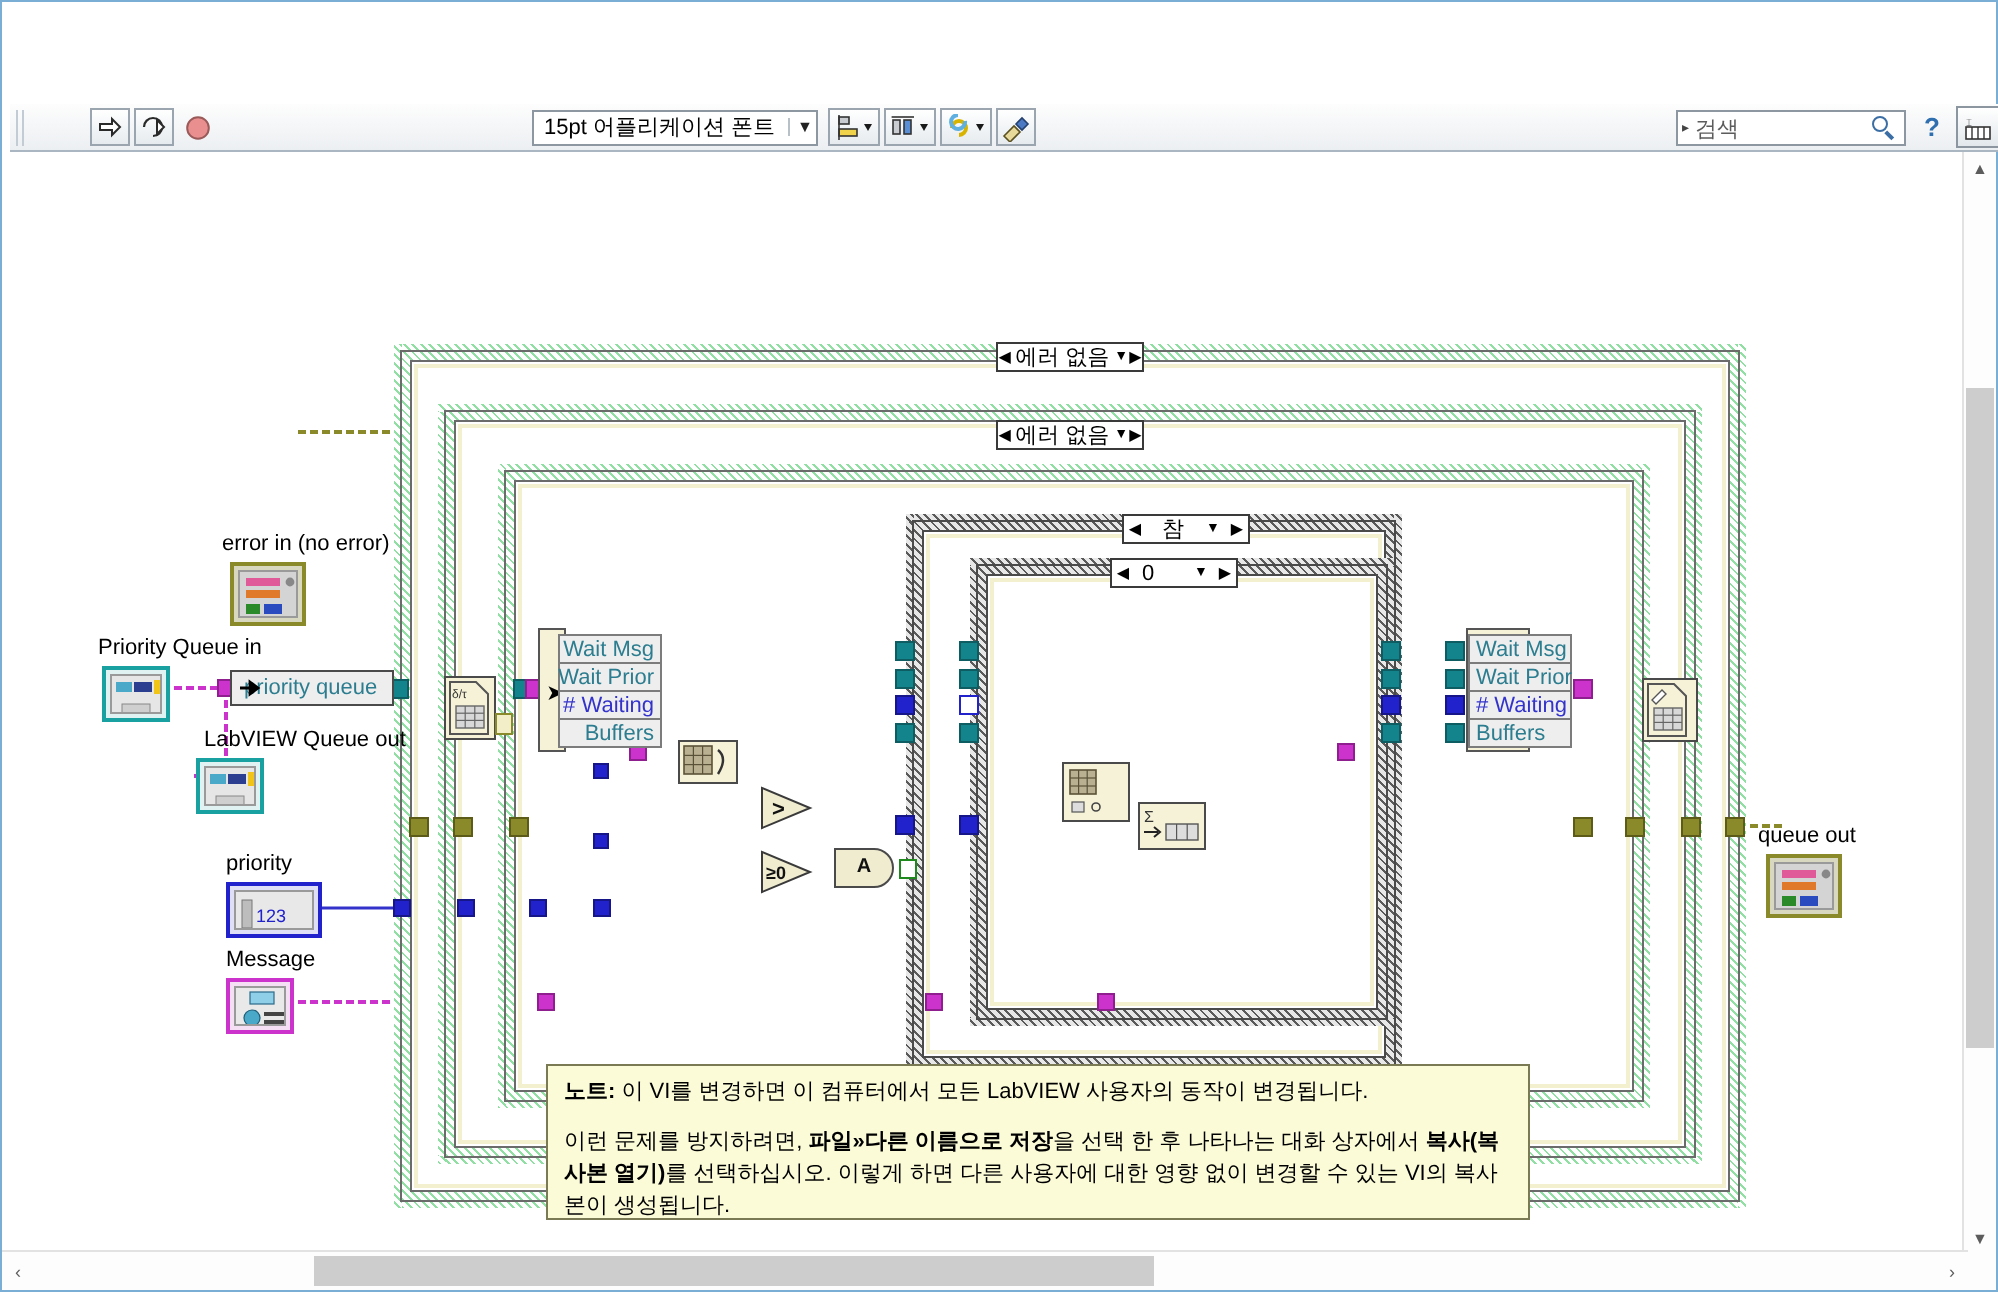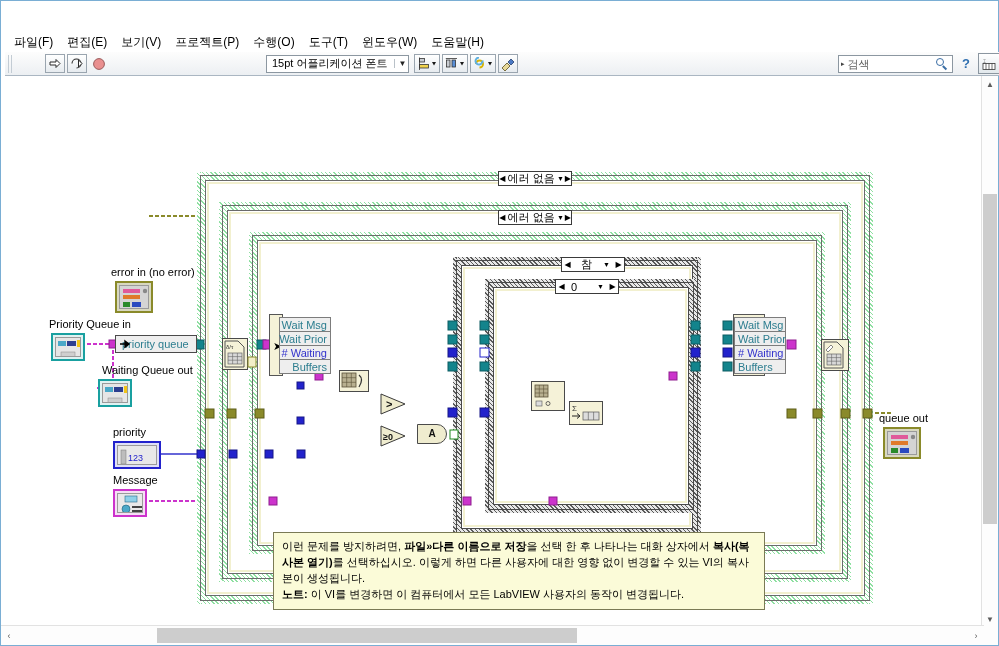--- a/index.html
+++ b/index.html
@@ -114,30 +114,20 @@
   .note{position:absolute;background:#fbfbd8;border:1px solid #7a7a55;box-sizing:border-box;
      font-size:11px;color:#000;line-height:1.45;padding:6px 8px;overflow:hidden;z-index:25;}
   .note b{font-weight:bold;}
 </style>
 </head>
 <body>
 
 <div class="win">
 
 
-  <div class="menubar">
-    <div class="menu-item">파일(F)</div>
-    <div class="menu-item">편집(E)</div>
-    <div class="menu-item">보기(V)</div>
-    <div class="menu-item">프로젝트(P)</div>
-    <div class="menu-item">수행(O)</div>
-    <div class="menu-item">도구(T)</div>
-    <div class="menu-item">윈도우(W)</div>
-    <div class="menu-item">도움말(H)</div>
-  </div>
 
   <div class="toolbar">
     <div class="tb-grip"></div>
     <div style="width:30px"></div>
 
     <div class="tbtn">
       <svg class="ico" width="14" height="13" viewBox="0 0 14 13">
         <path d="M2 5 h6 V2.5 l4 4 -4 4 V8 H2 Z" fill="#ffffff" stroke="#2a2a2a" stroke-width="1"></path>
       </svg>
     </div>
@@ -427,21 +417,21 @@
               <rect x="2" y="3" width="8" height="5" fill="#4aa8c8"></rect>
               <rect x="11" y="3" width="9" height="5" fill="#2c3e8f"></rect>
               <rect x="21" y="2" width="5" height="7" fill="#f0c419"></rect>
               <rect x="5" y="14" width="14" height="5" fill="#cfcfcf" stroke="#888" stroke-width=".5"></rect>
             </svg>
           </div>
         </div>
       </div>
 
       <div class="term" style="left:95px;top:288px;">
-        <div class="tlabel" style="left:6px;top:0px;">Waiting Queue out</div>
+        <div class="tlabel" style="left:6px;top:0px;">LabVIEW Queue out</div>
         <div class="tbox" style="left:2px;top:15px;width:34px;height:28px;border-color:#19a0a0;background:#e0f2f2;">
           <div class="inner" style="background:#e6e6e6;">
             <svg width="28" height="22" viewBox="0 0 28 22">
               <rect x="2" y="3" width="8" height="5" fill="#4aa8c8"></rect>
               <rect x="11" y="3" width="9" height="5" fill="#2c3e8f"></rect>
               <rect x="21" y="2" width="5" height="7" fill="#f0c419"></rect>
               <rect x="5" y="14" width="14" height="5" fill="#cfcfcf" stroke="#888" stroke-width=".5"></rect>
             </svg>
           </div>
         </div>
@@ -607,25 +597,25 @@
               <line x1="5" y1="21.2" x2="19" y2="21.2"></line>
             <line x1="9.6" y1="14" x2="9.6" y2="25"></line>
               <line x1="14.4" y1="14" x2="14.4" y2="25"></line>
           </g>
           <path d="M4 10 l5-5 2 2 -5 5 Z" fill="#fff" stroke="#555" stroke-width=".7"></path>
         </svg>
       </div>
 
 
       <div class="note" style="left:272px;top:456px;width:492px;height:78px;">
+        <div style="margin-bottom:9px;">
+          <b>노트:</b><span> 이 VI를 변경하면 이 컴퓨터에서 모든  LabVIEW 사용자의 동작이 변경됩니다.</span>
+        </div>
         <div>
           <span>이런 문제를 방지하려면, </span><b>파일»다른 이름으로 저장</b><span>을 선택 한 후 나타나는 대화 상자에서 </span><b>복사(복사본 열기)</b><span>를 선택하십시오. 이렇게 하면 다른 사용자에 대한 영향 없이 변경할 수 있는 VI의 복사본이 생성됩니다.</span>
-        </div>
-        <div style="margin-bottom:9px;">
-          <b>노트:</b><span> 이 VI를 변경하면 이 컴퓨터에서 모든  LabVIEW 사용자의 동작이 변경됩니다.</span>
         </div>
       </div>
 
     </div>
   </div>
 
   <div class="vscroll">
     <div class="vsb-up">▲</div>
     <div class="vsb-thumb" style="top:118px;height:330px;"></div>
     <div class="vsb-dn">▼</div>

